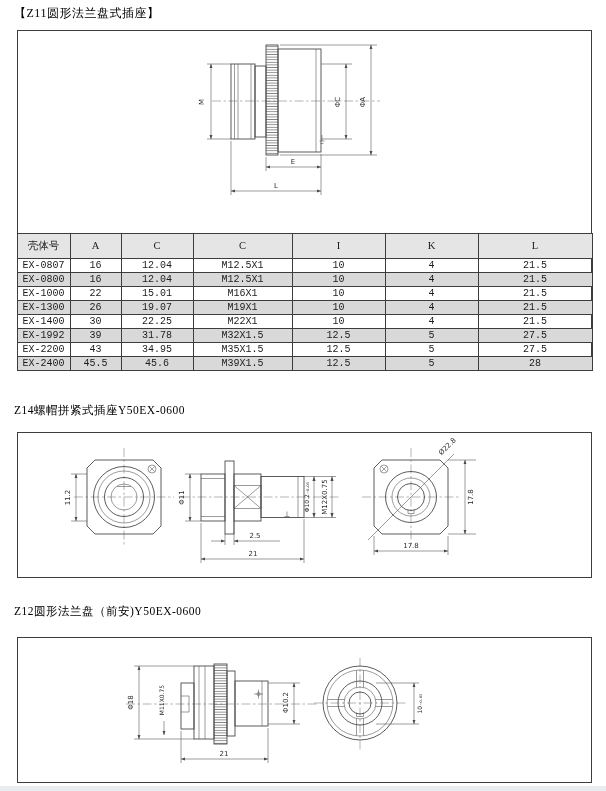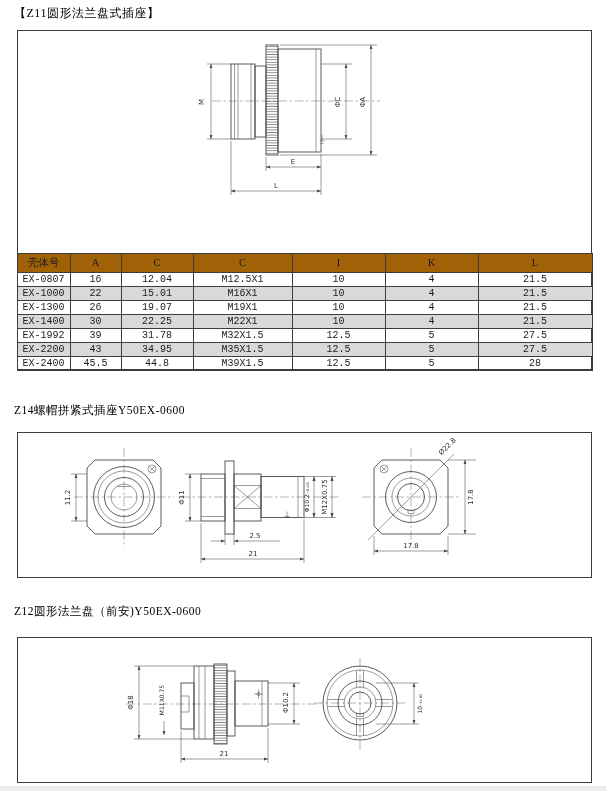--- a/index.html
+++ b/index.html
@@ -11,21 +11,21 @@
   .t3 { top:604px; font-size:11.5px; }
   .box { position:absolute; left:17px; width:575px; border:1.5px solid #3d3d3d; background:#fff; }
   .box1 { top:30px; height:340px; }
   .box2 { top:432px; height:146px; }
   .box3 { top:637px; height:146px; }
   .d1 { position:absolute; left:150px; top:4px; }
   .dfill { position:absolute; left:0; top:0; }
   table.dims { position:absolute; left:-1.5px; bottom:-1.5px; width:575px; border-collapse:collapse; table-layout:fixed;
                font-family:"Liberation Mono","DejaVu Sans Mono",monospace; font-size:10px; color:#1c1c1c; }
   table.dims th, table.dims td { border:1px solid #3d3d3d; text-align:center; padding:0; height:13.5px; line-height:13px; font-weight:normal; }
-  table.dims thead th { background:#a16207; height:19px; line-height:15px; font-size:10.5px; font-family:"Liberation Serif","DejaVu Serif",serif; }
+  table.dims thead th { background:#e5e5e5; height:25px; line-height:15px; font-size:10.5px; font-family:"Liberation Serif","DejaVu Serif",serif; }
   table.dims tbody tr:nth-child(even) td { background:#d9d9d9; }
   .edge-strip { position:absolute; left:0; top:786px; width:606px; height:5px; background:#e9edf0; }
   
   .part { fill:none; stroke:#4a4a4a; stroke-width:0.9; }
   .thin { fill:none; stroke:#4a4a4a; stroke-width:0.55; }
   .cl   { fill:none; stroke:#6a6a6a; stroke-width:0.5; stroke-dasharray:9 2.5 2.5 2.5; }
   .dim  { fill:none; stroke:#4a4a4a; stroke-width:0.55; }
   text.lbl { font-family:"DejaVu Sans","Liberation Sans",sans-serif; font-size:7px; fill:#2a2a2a; text-anchor:middle; }
   text.lbl.sm { font-size:6px; }
 </style>
@@ -105,20 +105,29 @@
         <tr>
           <td>EX-0807</td>
           <td>16</td>
           <td>12.04</td>
           <td>M12.5X1</td>
           <td>10</td>
           <td>4</td>
           <td>21.5</td>
         </tr>
         <tr>
+          <td>EX-0800</td>
+          <td>16</td>
+          <td>12.04</td>
+          <td>M12.5X1</td>
+          <td>10</td>
+          <td>4</td>
+          <td>21.5</td>
+        </tr>
+        <tr>
           <td>EX-1000</td>
           <td>22</td>
           <td>15.01</td>
           <td>M16X1</td>
           <td>10</td>
           <td>4</td>
           <td>21.5</td>
         </tr>
         <tr>
           <td>EX-1300</td>
@@ -152,21 +161,21 @@
           <td>43</td>
           <td>34.95</td>
           <td>M35X1.5</td>
           <td>12.5</td>
           <td>5</td>
           <td>27.5</td>
         </tr>
         <tr>
           <td>EX-2400</td>
           <td>45.5</td>
-          <td>44.8</td>
+          <td>45.6</td>
           <td>M39X1.5</td>
           <td>12.5</td>
           <td>5</td>
           <td>28</td>
         </tr>
       </tbody>
   </table>
 </div>
 
 <div class="sec-title t2">Z14螺帽拼紧式插座Y50EX-0600</div>

